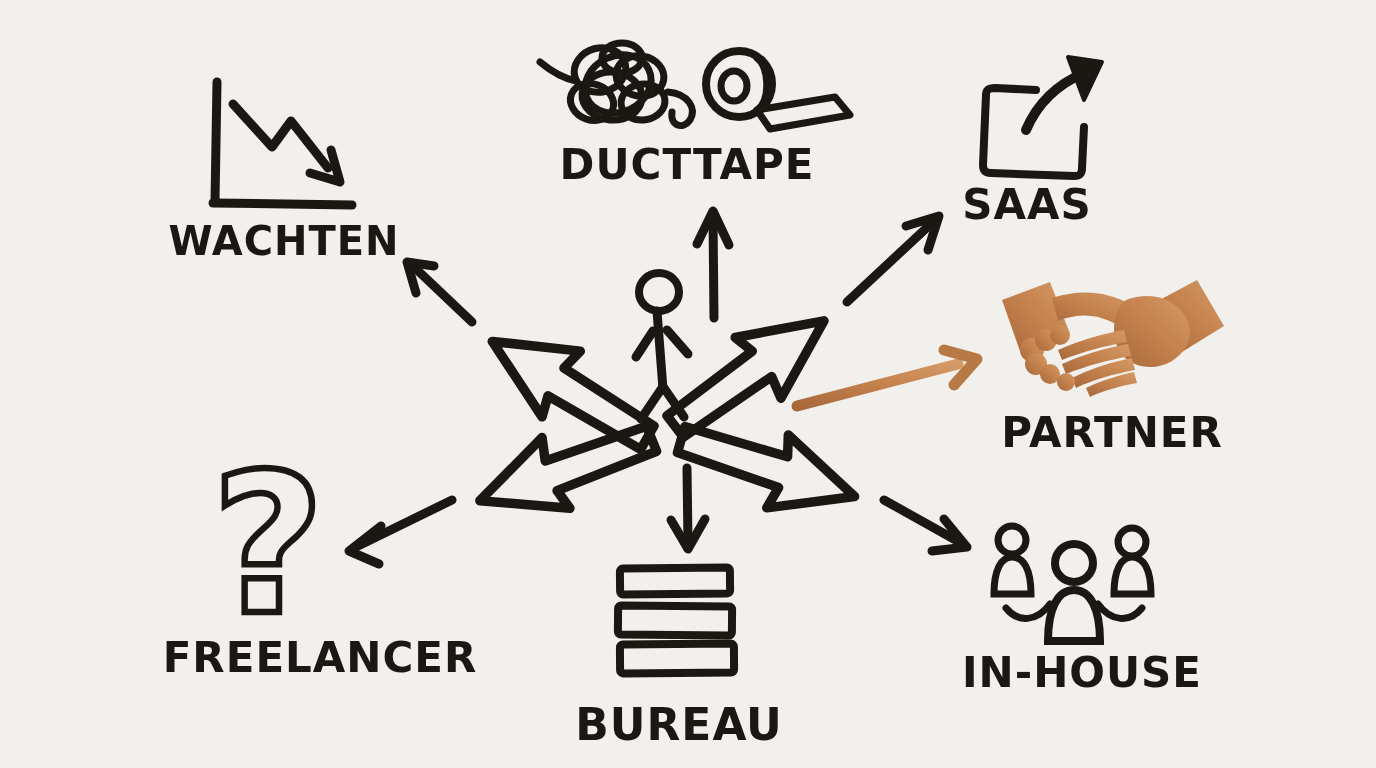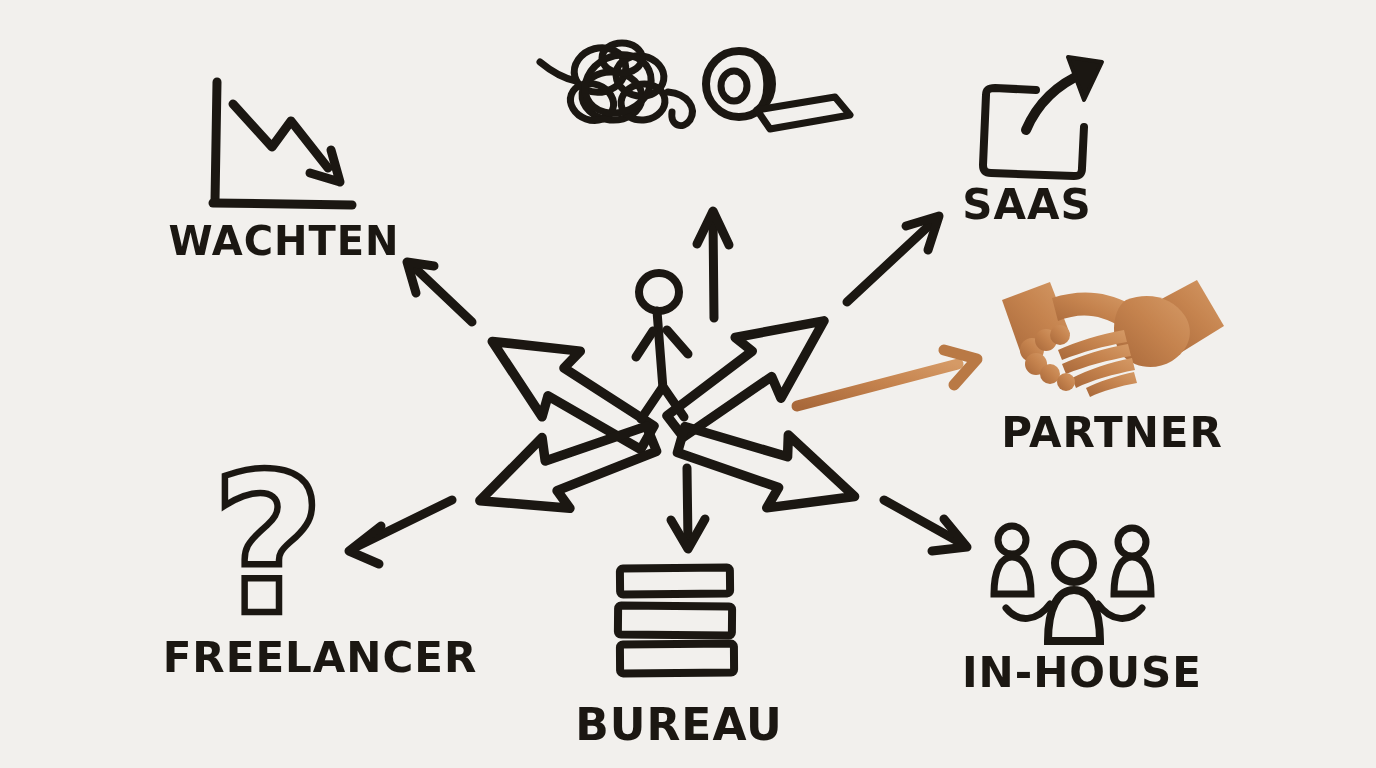--- a/index.html
+++ b/index.html
@@ -158,19 +158,20 @@
       <rect x="618" y="606" width="114" height="29" rx="3" transform="rotate(0.5 675 620)"></rect>
       <rect x="620" y="644" width="114" height="29" rx="3" transform="rotate(-0.4 677 658)"></rect>
     </g>
 
     <g>
       <text x="268" y="612" text-anchor="middle" font-family="DejaVu Sans, Liberation Sans, sans-serif" font-size="195" font-weight="700" fill="none" stroke="#1b1712" stroke-width="6.5">?</text>
     </g>
   </svg>
 
   <div class="lbl lbl-wachten">WACHTEN</div>
+  <div class="lbl lbl-ducttape">DUCTTAPE</div>
   <div class="lbl lbl-saas">SAAS</div>
   <div class="lbl lbl-inhouse">IN-HOUSE</div>
   <div class="lbl lbl-partner">PARTNER</div>
   <div class="lbl lbl-bureau">BUREAU</div>
   <div class="lbl lbl-freelancer">FREELANCER</div>
 
 </div>
 
 </body></html>

